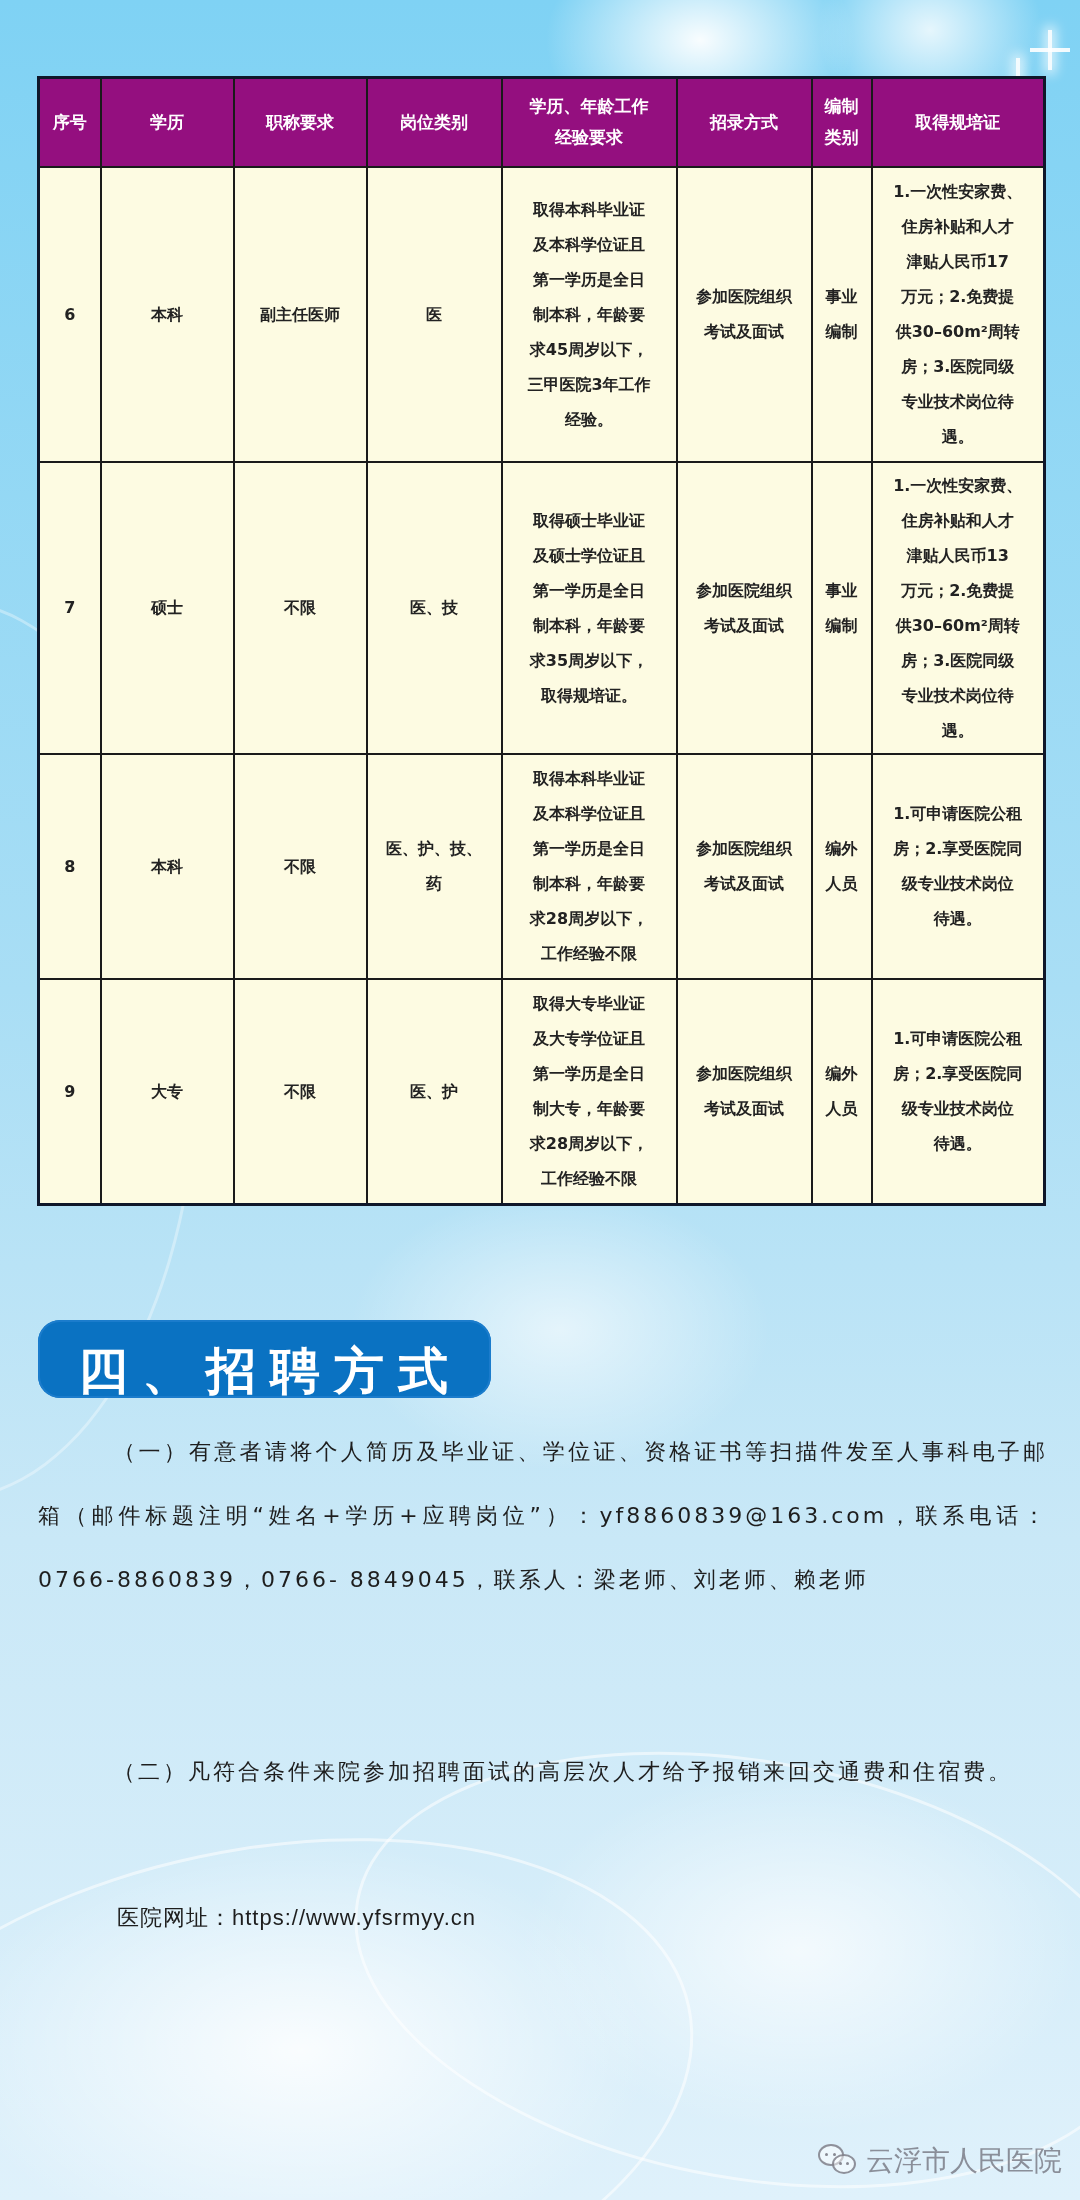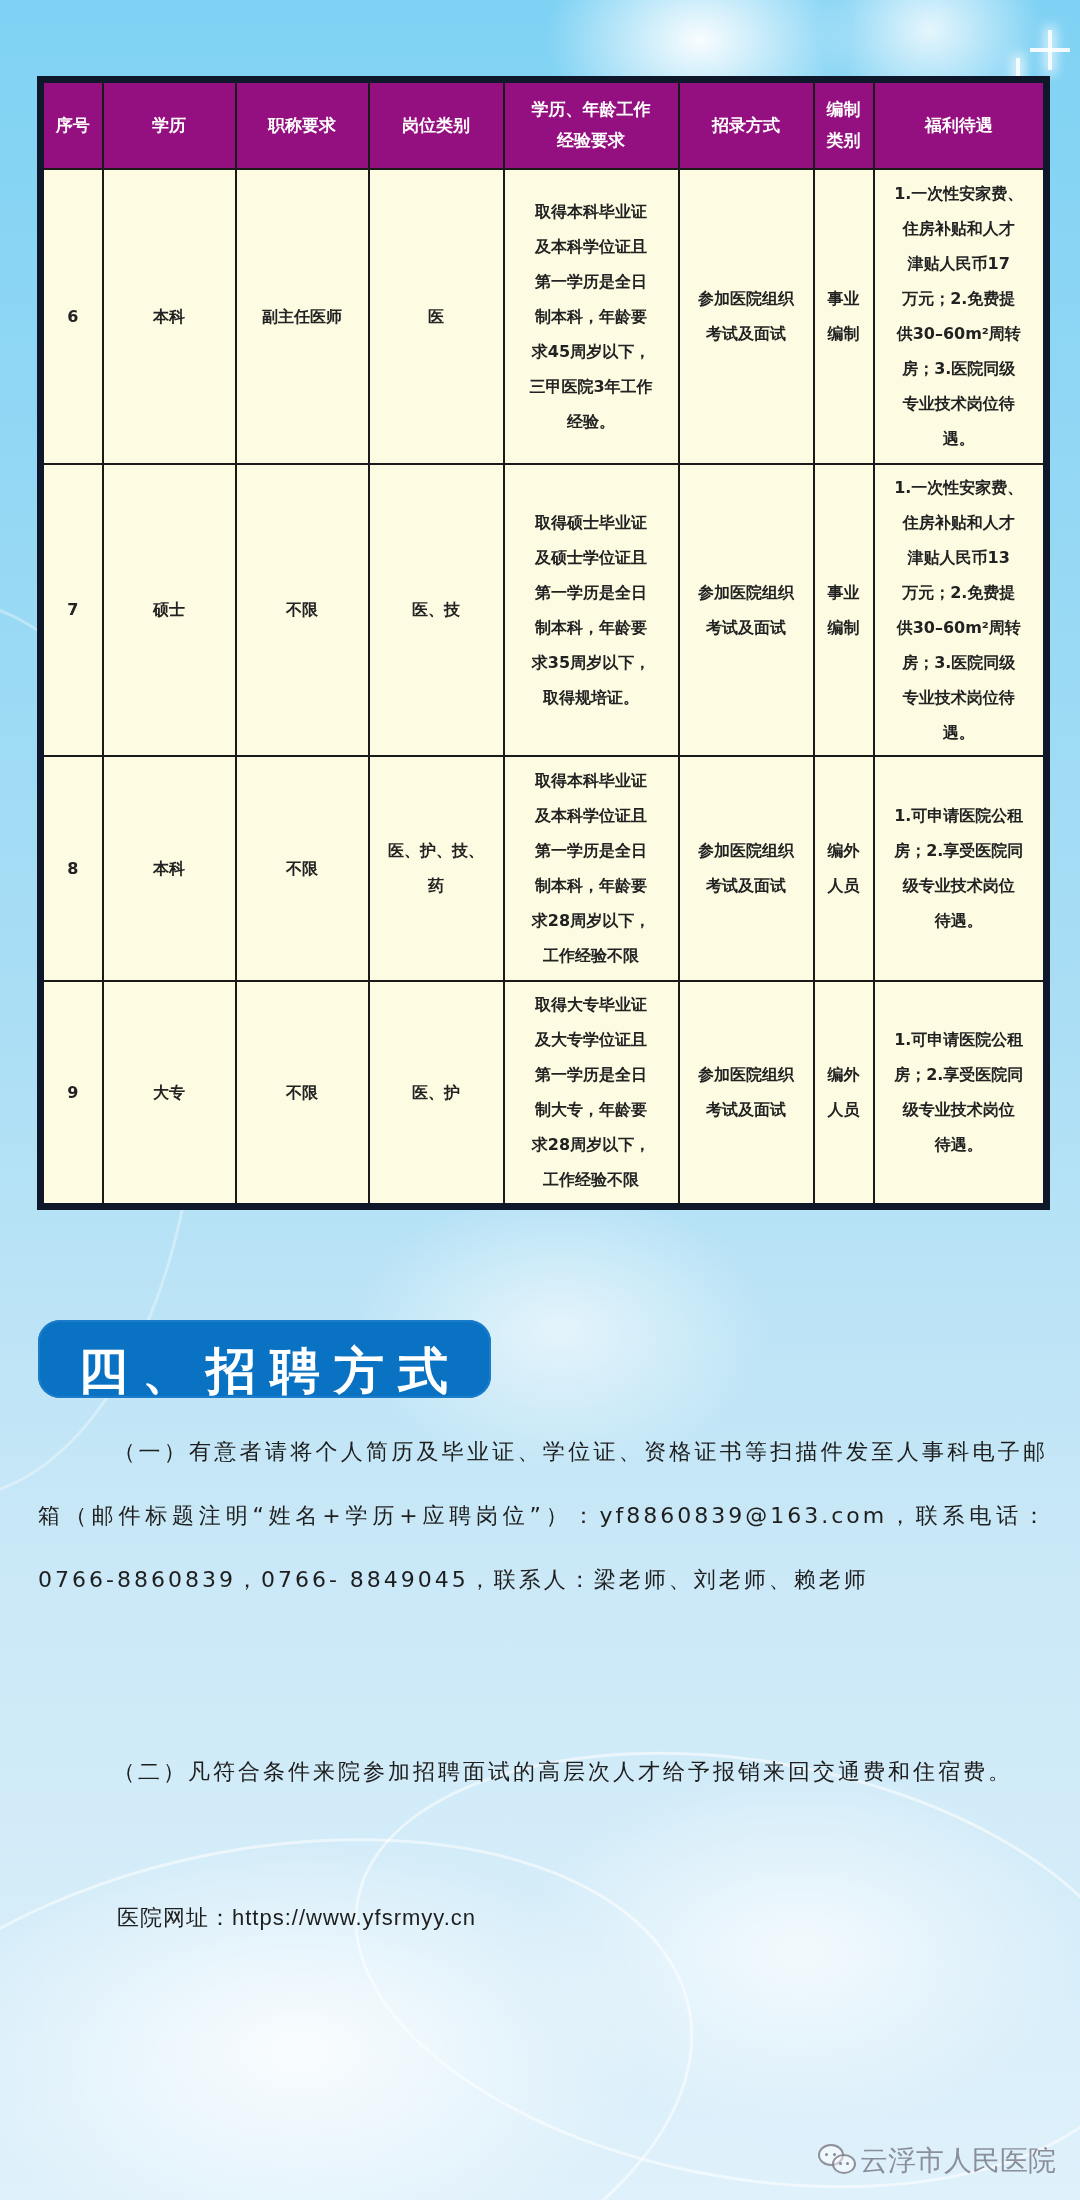--- a/index.html
+++ b/index.html
@@ -24,21 +24,21 @@
     box-shadow: 0 0 12px 4px rgba(255,255,255,0.7);
   }
   .flare::after {
     content: ""; position: absolute; left: -18px; top: 18px; width: 40px; height: 4px;
     background: rgba(255,255,255,0.9);
   }
 
   
   .table {
     position: absolute; left: 37px; top: 76px; width: 1006px;
-    border: 7px solid #0f172a; border-collapse: collapse; table-layout: fixed;
+    border: 3px solid #0f172a; border-collapse: collapse; table-layout: fixed;
     background: #fdfbe2;
   }
   .table th, .table td {
     border: 2px solid #1a1a1a; text-align: center; vertical-align: middle;
     padding: 4px 6px;
   }
   .table th {
     background: #940f7f; color: #ffffff; font-weight: bold; font-size: 17px;
     line-height: 31px; height: 89px;
   }
@@ -72,21 +72,21 @@
     font-family: "DejaVu Sans", sans-serif;
   }
   .para .indent { display: inline-block; width: 75px; }
   .p1 { top: 1420px; }
   .p2 { top: 1740px; }
   .p3 { top: 1886px; left: 117px; font-family: "Liberation Sans", sans-serif; letter-spacing: 1px; }
 
   
   .watermark {
     position: absolute; left: 818px; top: 2142px;
-    display: flex; align-items: center; gap: 2px;
+    display: flex; align-items: center; gap: 8px;
     color: rgba(110,110,120,0.75); font-size: 28px;
   }
   .wechat-icon { width: 40px; height: 34px; position: relative; }
   .bubble1, .bubble2 {
     position: absolute; border: 2px solid rgba(110,110,120,0.75); border-radius: 50%;
     background: rgba(255,255,255,0.5);
   }
   .bubble1 { left: 0; top: 0; width: 26px; height: 22px; }
   .bubble2 { left: 14px; top: 10px; width: 24px; height: 20px; }
   .dot { position: absolute; width: 3px; height: 3px; background: rgba(110,110,120,0.8); border-radius: 50%; }
@@ -115,21 +115,21 @@
     <tr>
       <th><span class="cell-text">序号</span></th>
       <th><span class="cell-text">学历</span></th>
       <th><span class="cell-text">职称要求</span></th>
       <th><span class="cell-text">岗位类别</span></th>
       <th><span class="cell-text">学历、年龄工作
 经验要求</span></th>
       <th><span class="cell-text">招录方式</span></th>
       <th><span class="cell-text">编制
 类别</span></th>
-      <th><span class="cell-text">福利待遇</span></th>
+      <th><span class="cell-text">取得规培证</span></th>
     </tr>
   </thead>
   <tbody>
     <tr class="row-6">
       <td><span class="cell-text">6</span></td>
       <td><span class="cell-text">本科</span></td>
       <td><span class="cell-text">副主任医师</span></td>
       <td><span class="cell-text">医</span></td>
       <td><span class="cell-text">取得本科毕业证
 及本科学位证且

